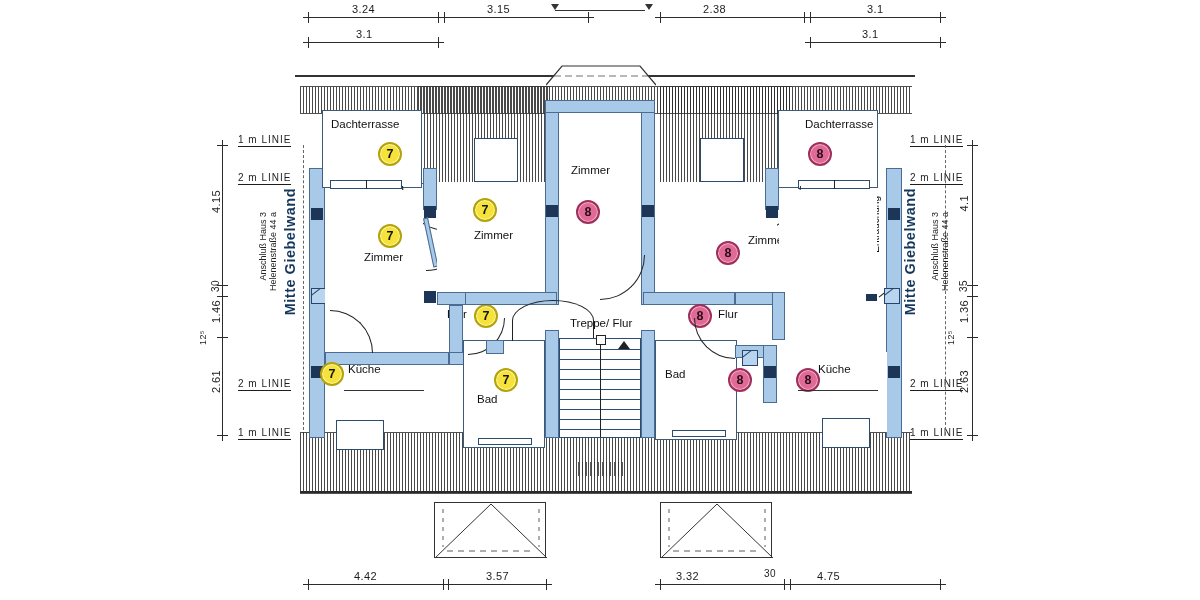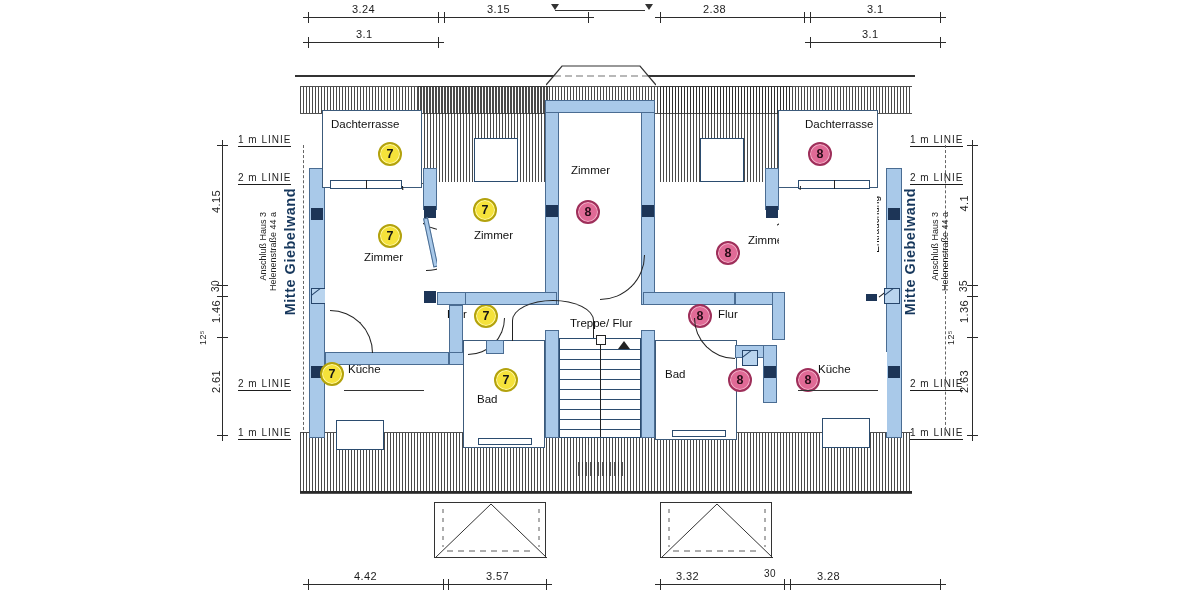--- a/index.html
+++ b/index.html
@@ -120,21 +120,21 @@
     <div class="dimline" style="left:660px;top:584px;width:124px;"></div>
     <div class="dimtick plus" style="left:660px;top:579px;"></div>
     <div class="dimtick plus" style="left:784px;top:579px;"></div>
     <div class="dimtxt" style="left:676px;top:570px;">3.32</div>
 
     <div class="dimtick plus" style="left:790px;top:579px;"></div>
     <div class="dimtxt" style="left:764px;top:568px;font-size:10px;">30</div>
 
     <div class="dimline" style="left:790px;top:584px;width:150px;"></div>
     <div class="dimtick plus" style="left:940px;top:579px;"></div>
-    <div class="dimtxt" style="left:817px;top:570px;">3.28</div>
+    <div class="dimtxt" style="left:817px;top:570px;">4.75</div>
   </div>
 
   <div>
     <div class="dimvline" style="left:222px;top:145px;height:290px;"></div>
     <div class="dimtickh plus" style="left:217px;top:145px;"></div>
     <div class="dimtickh plus" style="left:217px;top:285px;"></div>
     <div class="dimtickh plus" style="left:217px;top:296px;"></div>
     <div class="dimtickh plus" style="left:217px;top:337px;"></div>
     <div class="dimtickh plus" style="left:217px;top:435px;"></div>
 

